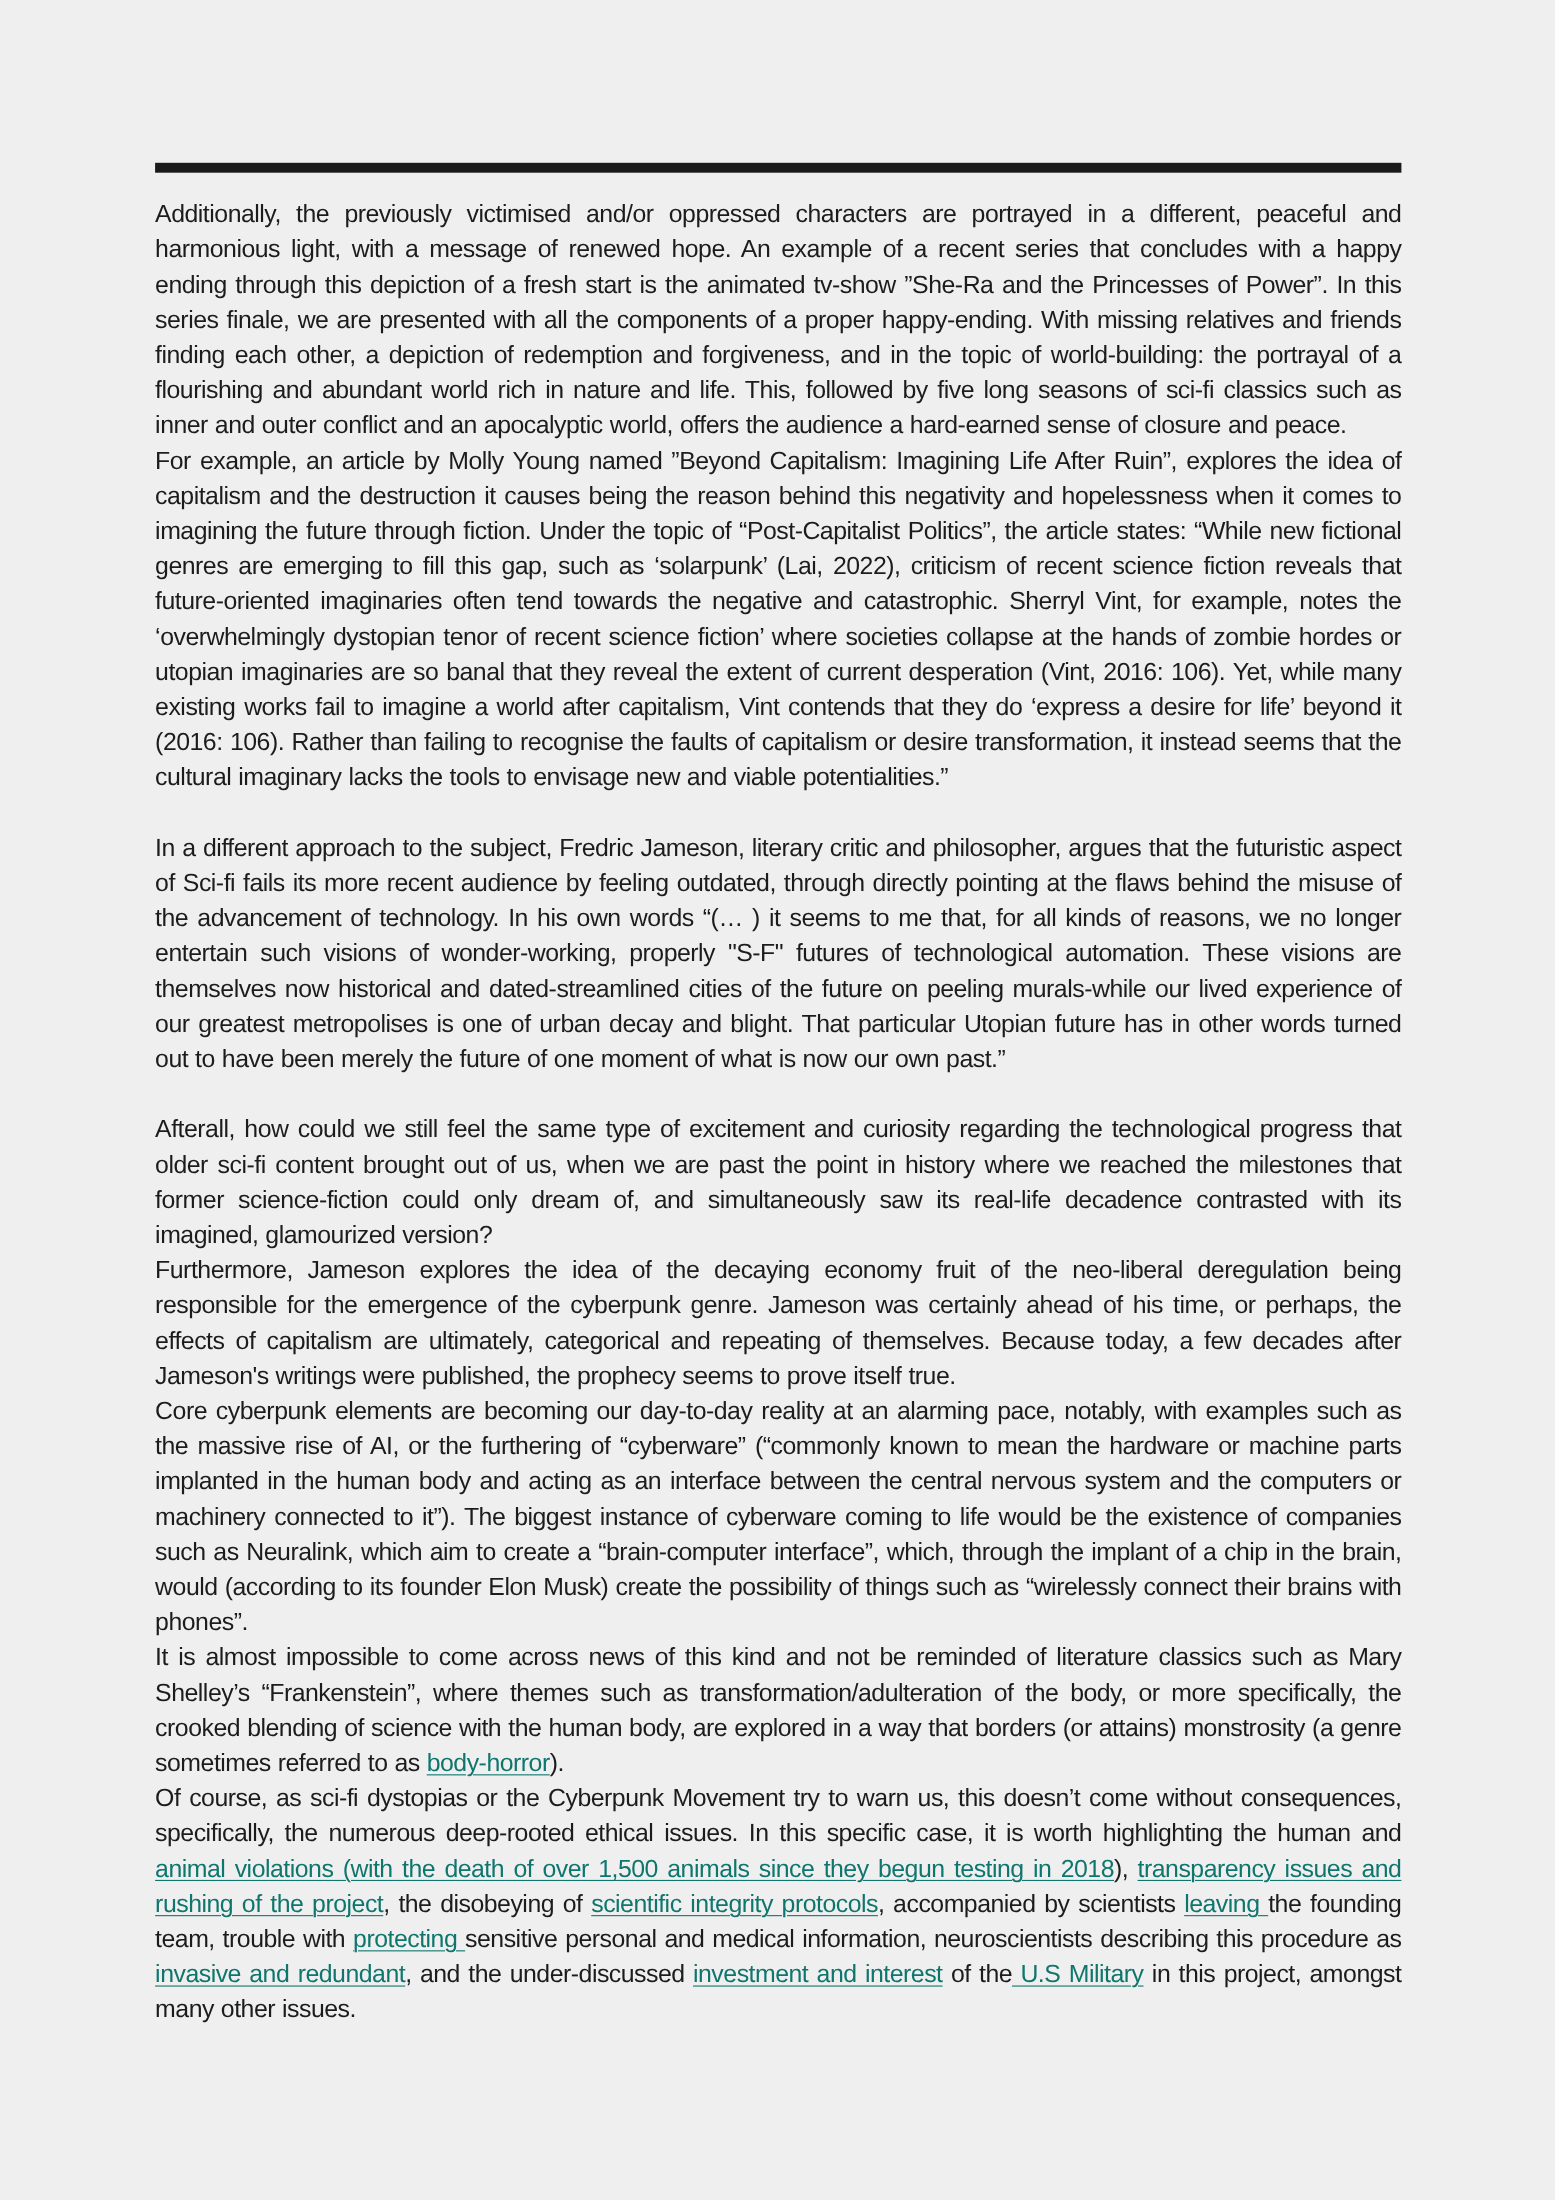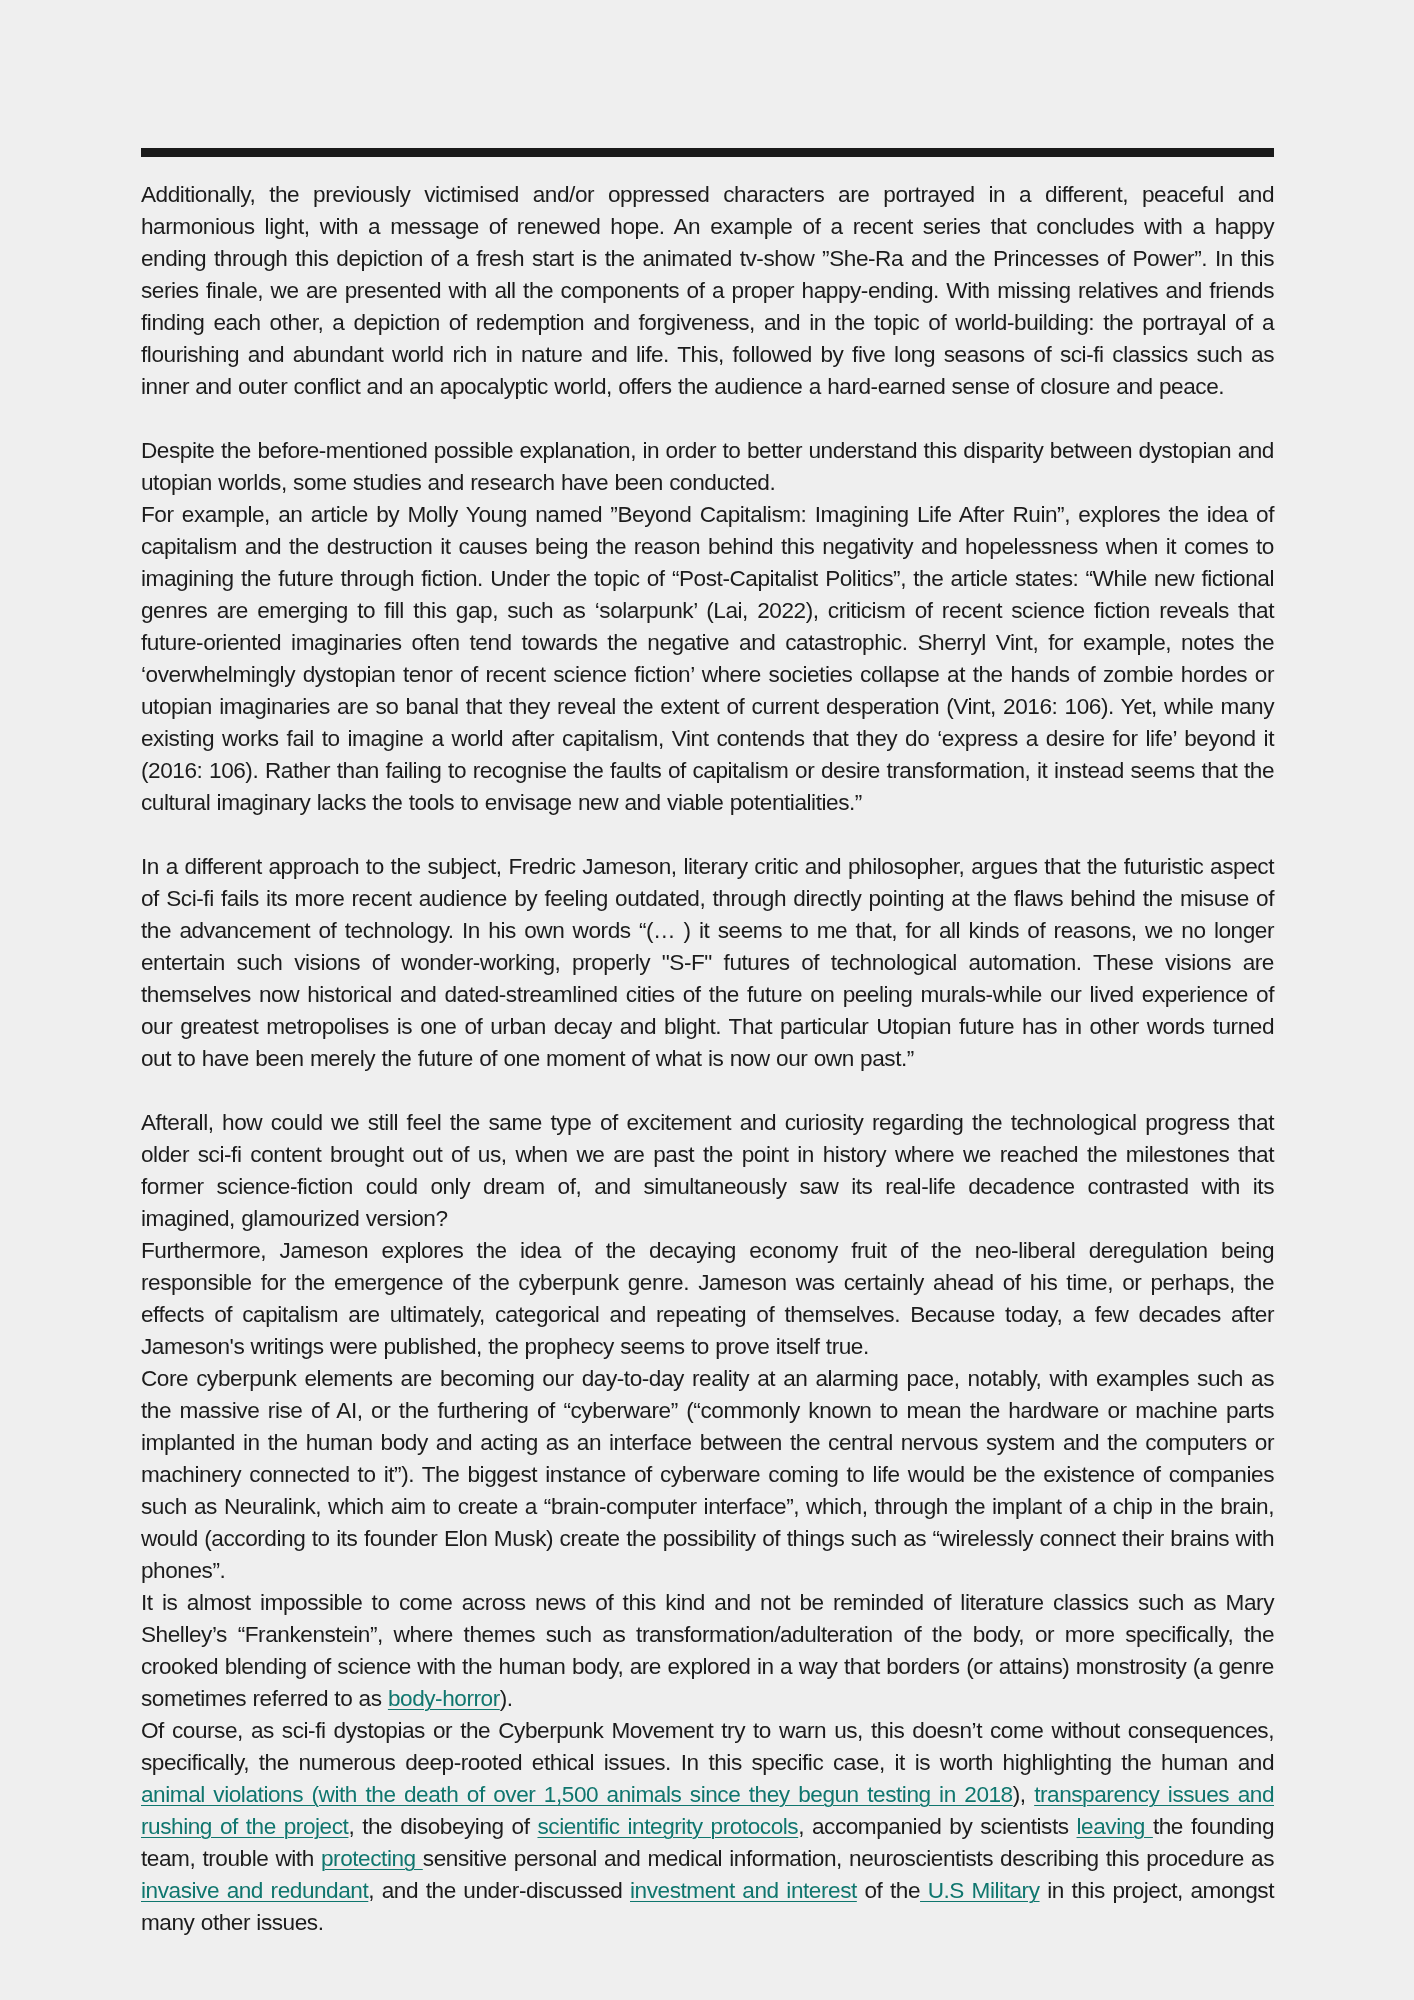--- a/index.html
+++ b/index.html
@@ -48,21 +48,20 @@
     }
   </style>
 </head>
 <body>
 
 <div class="page">
   <div class="top-rule"></div>
 
   <p class="para">Additionally, the previously victimised and/or oppressed characters are portrayed in a different, peaceful and harmonious light, with a message of renewed hope. An example of a recent series that concludes with a happy ending through this depiction of a fresh start is the animated tv-show ”She-Ra and the Princesses of Power”. In this series finale, we are presented with all the components of a proper happy-ending. With missing relatives and friends finding each other, a depiction of redemption and forgiveness, and in the topic of world-building: the portrayal of a flourishing and abundant world rich in nature and life. This, followed by five long seasons of sci-fi classics such as inner and outer conflict and an apocalyptic world, offers the audience a hard-earned sense of closure and peace.</p>
 
-  <p class="para gap-before">Despite the before-mentioned possible explanation, in order to better understand this disparity between dystopian and utopian worlds, some studies and research have been conducted.</p>
 
   <p class="para">For example, an article by Molly Young named ”Beyond Capitalism: Imagining Life After Ruin”, explores the idea of capitalism and the destruction it causes being the reason behind this negativity and hopelessness when it comes to imagining the future through fiction. Under the topic of “Post-Capitalist Politics”, the article states: “While new fictional genres are emerging to fill this gap, such as ‘solarpunk’ (Lai, 2022), criticism of recent science fiction reveals that future-oriented imaginaries often tend towards the negative and catastrophic. Sherryl Vint, for example, notes the ‘overwhelmingly dystopian tenor of recent science fiction’ where societies collapse at the hands of zombie hordes or utopian imaginaries are so banal that they reveal the extent of current desperation (Vint, 2016: 106). Yet, while many existing works fail to imagine a world after capitalism, Vint contends that they do ‘express a desire for life’ beyond it (2016: 106). Rather than failing to recognise the faults of capitalism or desire transformation, it instead seems that the cultural imaginary lacks the tools to envisage new and viable potentialities.”</p>
 
   <p class="para gap-before">In a different approach to the subject, Fredric Jameson, literary critic and philosopher, argues that the futuristic aspect of Sci-fi fails its more recent audience by feeling outdated, through directly pointing at the flaws behind the misuse of the advancement of technology. In his own words “(… ) it seems to me that, for all kinds of reasons, we no longer entertain such visions of wonder-working, properly "S-F" futures of technological automation. These visions are themselves now historical and dated-streamlined cities of the future on peeling murals-while our lived experience of our greatest metropolises is one of urban decay and blight. That particular Utopian future has in other words turned out to have been merely the future of one moment of what is now our own past.”</p>
 
   <p class="para gap-before">Afterall, how could we still feel the same type of excitement and curiosity regarding the technological progress that older sci-fi content brought out of us, when we are past the point in history where we reached the milestones that former science-fiction could only dream of, and simultaneously saw its real-life decadence contrasted with its imagined, glamourized version?</p>
 
   <p class="para">Furthermore, Jameson explores the idea of the decaying economy fruit of the neo-liberal deregulation being responsible for the emergence of the cyberpunk genre. Jameson was certainly ahead of his time, or perhaps, the effects of capitalism are ultimately, categorical and repeating of themselves. Because today, a few decades after Jameson's writings were published, the prophecy seems to prove itself true.</p>
 
   <p class="para">Core cyberpunk elements are becoming our day-to-day reality at an alarming pace, notably, with examples such as the massive rise of AI, or the furthering of “cyberware” (“commonly known to mean the hardware or machine parts implanted in the human body and acting as an interface between the central nervous system and the computers or machinery connected to it”). The biggest instance of cyberware coming to life would be the existence of companies such as Neuralink, which aim to create a “brain-computer interface”, which, through the implant of a chip in the brain, would (according to its founder Elon Musk) create the possibility of things such as “wirelessly connect their brains with phones”.</p>

